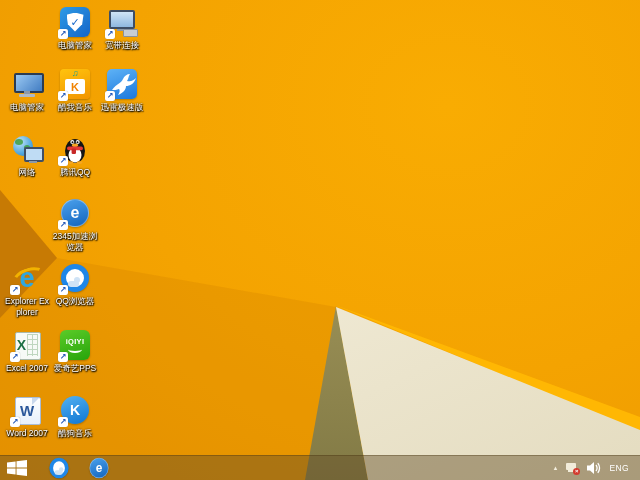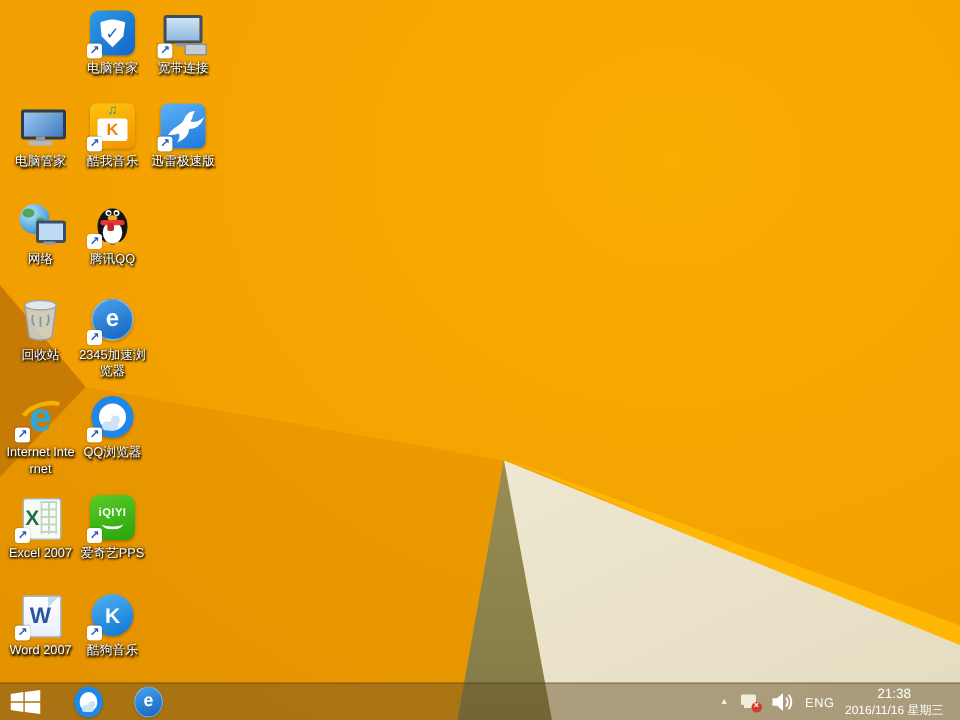--- a/index.html
+++ b/index.html
@@ -142,47 +142,37 @@
       <ellipse cx="12" cy="11.3" rx="3.2" ry="1.8" fill="#F5A623"></ellipse>
       <rect x="4" y="12.6" width="16" height="3.6" rx="1.8" fill="#E53935"></rect>
       <rect x="8.6" y="14.6" width="4.4" height="5.4" rx="1.2" fill="#C62828"></rect>
       <ellipse cx="7.5" cy="28.6" rx="3" ry="1.4" fill="#F5A623"></ellipse>
       <ellipse cx="16.5" cy="28.6" rx="3" ry="1.4" fill="#F5A623"></ellipse>
     </svg>
           <span class="shortcut">↗</span>
         </div>
         <div class="dlabel">腾讯QQ</div>
       </div>
-      <div class="dicon" style="left: 3px; top: 197px;">
-        <div class="vis">
-    <svg style="position:absolute;left:3px;top:1px" width="26" height="30" viewBox="0 0 26 30">
-      <path d="M2.5 5.5 L5.5 27 Q13 30.5 20.5 27 L23.5 5.5 Q13 9.5 2.5 5.5 Z" fill="rgba(205,213,220,0.82)" stroke="#97A0A8" stroke-width="1"></path>
-      <ellipse cx="13" cy="5.5" rx="10.5" ry="3.2" fill="#E3E8EC" stroke="#9BA4AC" stroke-width="1"></ellipse>
-      <path d="M8 12 Q6.5 16 9 19 M13 13 L13 20 M18 12 Q19.5 16 17 19" stroke="#7C98B4" stroke-width="1.2" fill="none"></path>
-    </svg>
-        </div>
-        <div class="dlabel">回收站</div>
-      </div>
       <div class="dicon" style="left: 51px; top: 197px;">
         <div class="vis">
     <div class="circ" style="background:linear-gradient(160deg,#4AA0EC,#1365BE);border:1px solid rgba(255,255,255,.35);
       color:#fff;font-weight:bold;font-size:16px">e</div>
           <span class="shortcut">↗</span>
         </div>
         <div class="dlabel">2345加速浏览器</div>
       </div>
       <div class="dicon" style="left: 3px; top: 262px;">
         <div class="vis">
     <div style="position:absolute;inset:0;display:flex;align-items:center;justify-content:center;
       color:#2EA7E0;font-size:27px;font-weight:bold;line-height:32px">e</div>
     <div style="position:absolute;left:1px;top:6px;width:29px;height:16px;border:3px solid transparent;
       border-top-color:#F2B200;border-radius:50%;transform:rotate(-18deg)"></div>
           <span class="shortcut">↗</span>
         </div>
-        <div class="dlabel">Internet Internet</div>
+        <div class="dlabel">Explorer Explorer</div>
       </div>
       <div class="dicon" style="left: 51px; top: 262px;">
         <div class="vis">
     <div class="circ" style="background:#fff;border:5px solid #1F87E8"></div>
     <div style="position:absolute;left:9px;top:19px;width:11px;height:6px;border-radius:6px;background:#CFE3F6"></div>
     <div style="position:absolute;left:15px;top:15px;width:6px;height:6px;border-radius:50%;background:#CFE3F6"></div>
           <span class="shortcut">↗</span>
         </div>
         <div class="dlabel">QQ浏览器</div>
       </div>
@@ -262,19 +252,15 @@
         <span class="net-badge">×</span>
       </span>
       <span>
         <svg width="16" height="14" viewBox="0 0 16 14">
           <path d="M1 4.5 L4 4.5 L8 1 L8 13 L4 9.5 L1 9.5 Z" fill="#ffffff"></path>
           <path d="M10 4 Q12.2 7 10 10" stroke="#ffffff" fill="none" stroke-width="1.3"></path>
           <path d="M11.8 2.2 Q15.3 7 11.8 11.8" stroke="#ffffff" fill="none" stroke-width="1.3"></path>
         </svg>
       </span>
       <span class="tray-lang">ENG</span>
-      <span class="tray-clock">
-        <div class="tray-time">21:38</div>
-        <div class="tray-date">2016/11/16 星期三</div>
-      </span>
     </div>
   </div>
 </div>
 
 </body></html>

